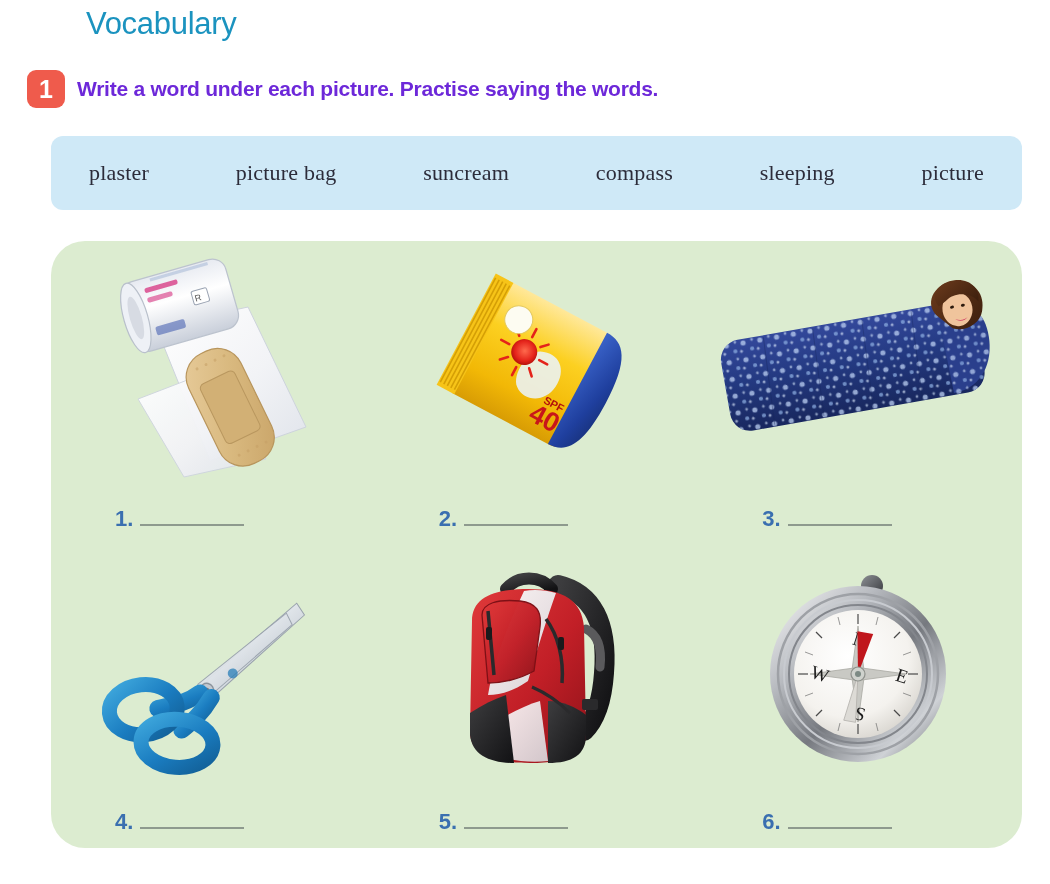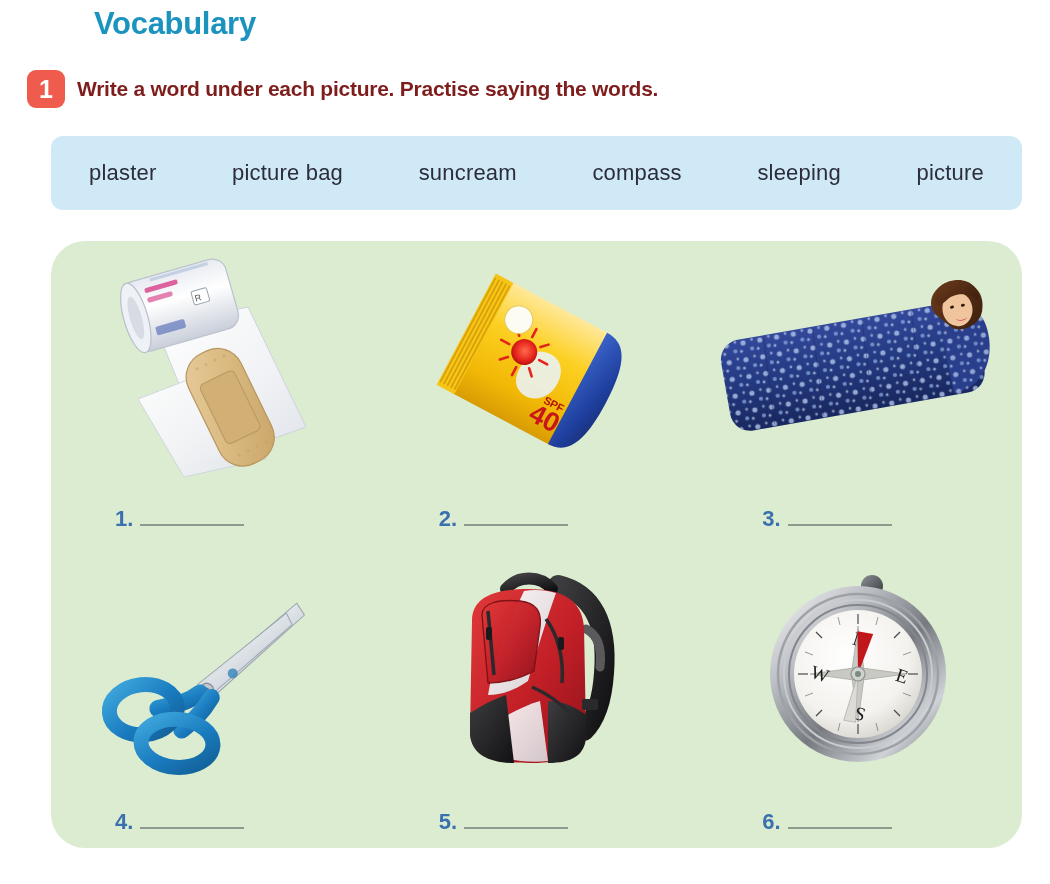--- a/index.html
+++ b/index.html
@@ -7,57 +7,57 @@
     width:1050px;height:884px;
     background:#ffffff;
     font-family:"Liberation Sans", sans-serif;
     overflow:hidden;
     position:relative;
   }
   .page{position:relative;width:1050px;height:884px;}
 
   
   .section-title{
-    position:absolute;left:94px;top:6px;
-    font-size:31px;font-weight:bold;letter-spacing:-0.3px;
+    position:absolute;left:86px;top:6px;
+    font-size:31px;font-weight:normal;letter-spacing:-0.3px;
     color:#1b93bf;
   }
 
   
   .instruction-row{
     position:absolute;left:27px;top:70px;
     display:flex;align-items:center;gap:12px;
   }
   .ex-badge{
     width:38px;height:38px;border-radius:9px;
     background:#ef5b4c;
     color:#ffffff;font-size:25px;font-weight:bold;
     display:flex;align-items:center;justify-content:center;
     flex:0 0 auto;
   }
   .instruction-text{
-    font-size:21px;font-weight:bold;color:#7f1d1d;
+    font-size:21px;font-weight:bold;color:#6d28d9;
     letter-spacing:-0.25px;white-space:nowrap;
   }
 
   
   .word-bank{
     position:absolute;left:51px;top:136px;
     width:971px;height:74px;
     background:#cfe9f7;border-radius:12px;
     display:flex;align-items:center;
   }
   .word-bank-inner{
     display:flex;align-items:center;
     width:100%;padding:0 38px;
     justify-content:space-between;
   }
   .word-chip{
     font-size:22px;color:#2c2c3a;font-weight:400;
-    letter-spacing:0.2px;white-space:nowrap;
+    letter-spacing:0.2px;white-space:nowrap;font-family:Liberation Serif, serif;
   }
 
   
   .picture-panel{
     position:absolute;left:51px;top:241px;
     width:971px;height:607px;
     background:#dcecd0;border-radius:34px;
     overflow:hidden;
   }
   .grid{

